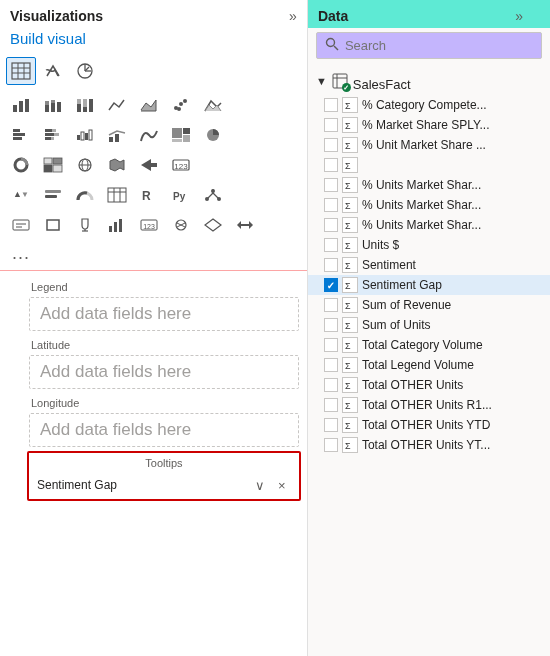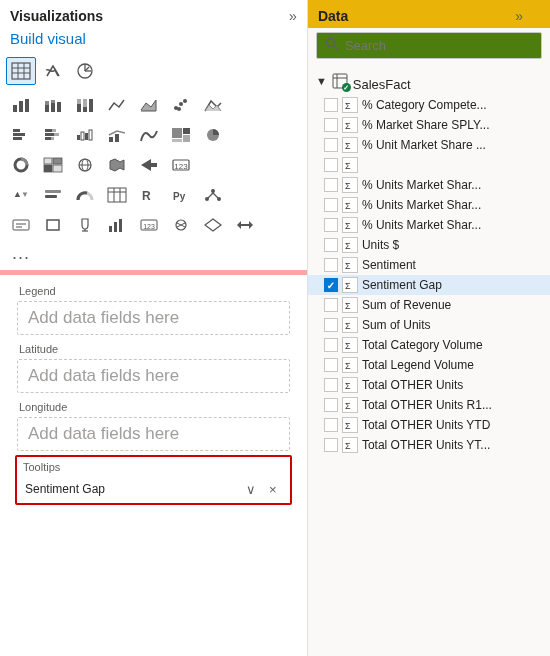--- a/index.html
+++ b/index.html
@@ -45,21 +45,21 @@
 
     .build-visual-label {
       padding: 2px 10px 6px 10px;
       font-size: 15px;
       color: #0078d4;
       cursor: pointer;
     }
 
     .vis-icons-section {
       padding: 4px 6px;
-      border-bottom: 5px solid #fca5a5;
+      border-bottom: 1px solid #fca5a5;
     }
 
     .vis-icons-row {
       display: flex;
       flex-wrap: wrap;
       gap: 2px;
       margin-bottom: 2px;
     }
 
     .vis-icon-btn {
@@ -86,21 +86,22 @@
       color: #605e5c;
       font-size: 18px;
       cursor: pointer;
       letter-spacing: 1px;
     }
 
     
     .fields-section {
       flex: 1;
       overflow-y: auto;
-      padding: 6px 9px;
+      padding: 6px 0;
+      margin-left: 21px;
     }
 
     .field-group {
       margin-bottom: 4px;
     }
 
     .field-label {
       font-size: 11px;
       color: #605e5c;
       padding: 4px 10px 2px 10px;
@@ -121,20 +122,21 @@
       margin-bottom: 4px;
       border: 2px solid #cc0000;
       margin: 4px 6px;
       border-radius: 2px;
     }
 
     .tooltips-label {
       font-size: 11px;
       color: #605e5c;
       padding: 4px 6px 2px 6px;
+      text-align: center;
     }
 
     .tooltip-value-row {
       padding: 5px 8px;
       background: #fff;
       display: flex;
       align-items: center;
       justify-content: space-between;
     }
 
@@ -167,29 +169,29 @@
       display: flex;
       flex-direction: column;
       overflow: hidden;
     }
 
     .right-header {
       display: flex;
       align-items: center;
       justify-content: space-between;
       padding: 8px 27px 4px 10px;
-      background: #eab308;
+      background: #5eead4;
     }
 
     .search-box {
       margin: 4px 8px 6px 8px;
       display: flex;
       align-items: center;
       border: 1px solid #c8c6c4;
-      background: #4d7c0f;
+      background: #c4b5fd;
       padding: 4px 8px;
       border-radius: 2px;
     }
 
     .search-icon {
       color: #605e5c;
       margin-right: 6px;
       font-size: 13px;
     }
 

